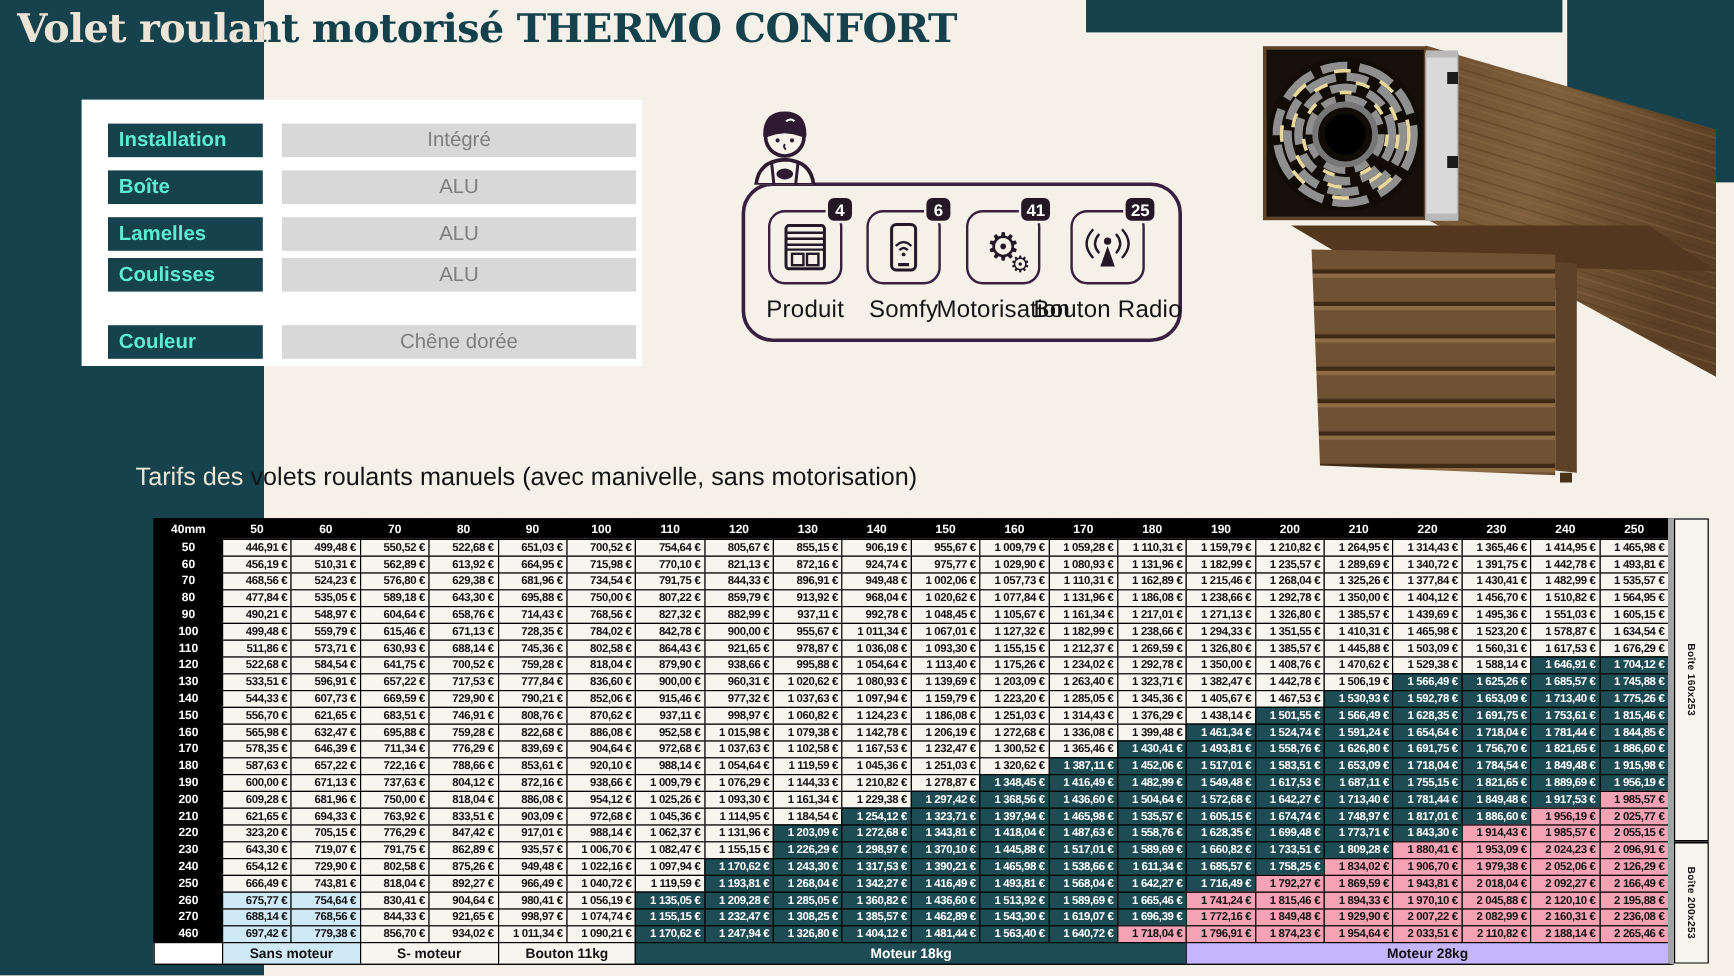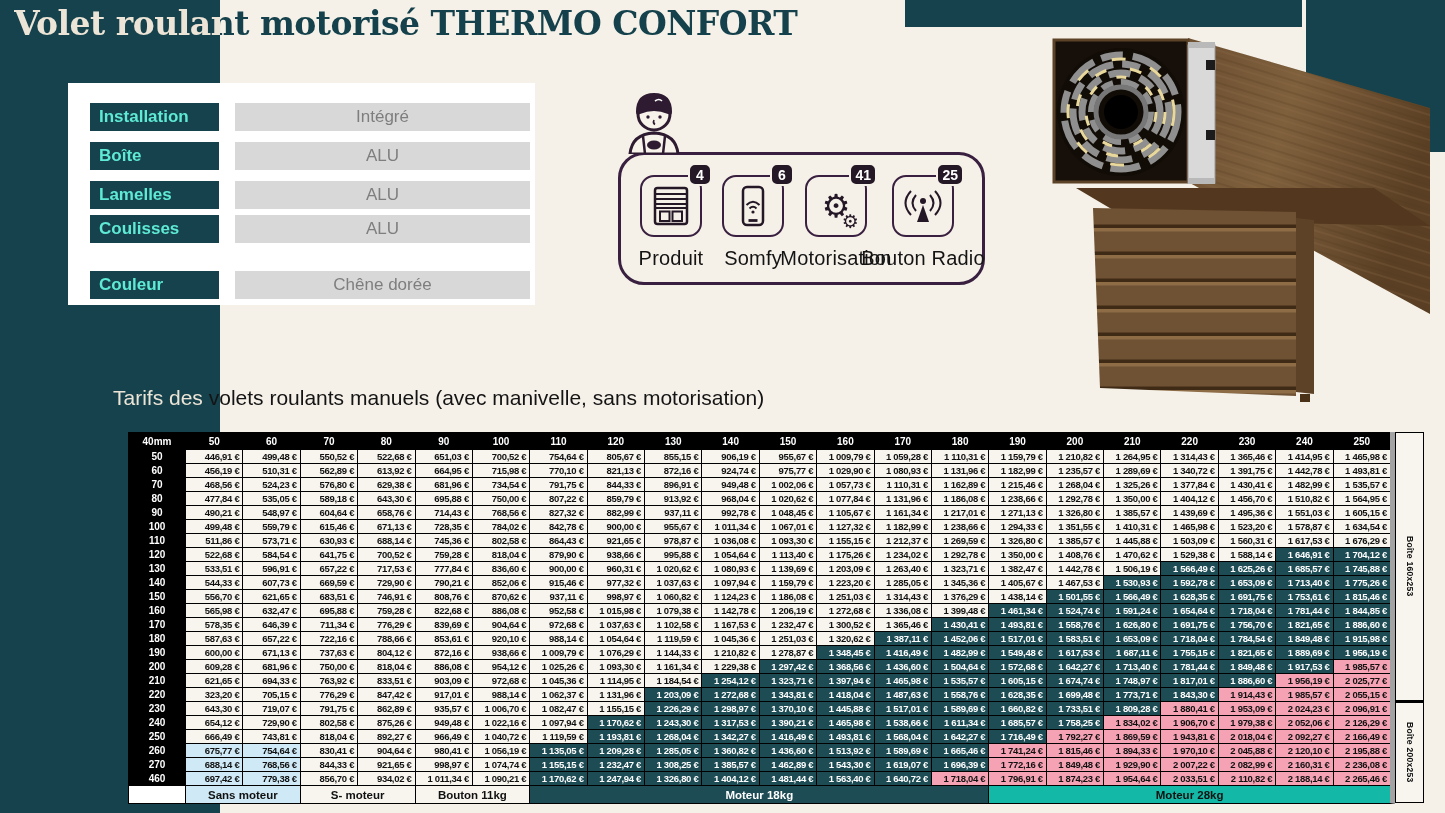--- a/index.html
+++ b/index.html
@@ -62,21 +62,21 @@
     display:flex;align-items:center;justify-content:flex-end;padding-right:3px;overflow:hidden;white-space:nowrap}
   .pc.hd{background:#000;color:#fff;justify-content:center;padding-right:0;font-size:10px;letter-spacing:0}
   .pc.dark{background:#1d4c55;color:#fff}
   .pc.pink{background:#f5a3b4;color:#111}
   .pc.blue{background:#cfe9f6}
   .pc.ft{justify-content:center;padding-right:0;font-size:11.5px;letter-spacing:0}
   .pc.ft.lead{background:#ffffff}
   .pc.ft.plain{background:#f8f5ee}
   .pc.ft.blue{background:#cfe9f6}
   .pc.ft.dark{background:#1d4c55;color:#fff}
-  .pc.ft.pink{background:#14b8a6;color:#111}
+  .pc.ft.pink{background:#c4b5fd;color:#111}
   .side-box{position:absolute;left:1267px;width:29px;background:#f8f5ee;border:1px solid #000;
     display:flex;align-items:center;justify-content:center;writing-mode:vertical-rl;
     font-weight:700;font-size:8.5px;color:#111;letter-spacing:.3px}
   .side-top{top:0;height:269px}
   .side-bottom{top:269px;height:102px;border-top:2px solid #000}
 </style>
 </head>
 <body>
 
 <div class="band-left"></div>

